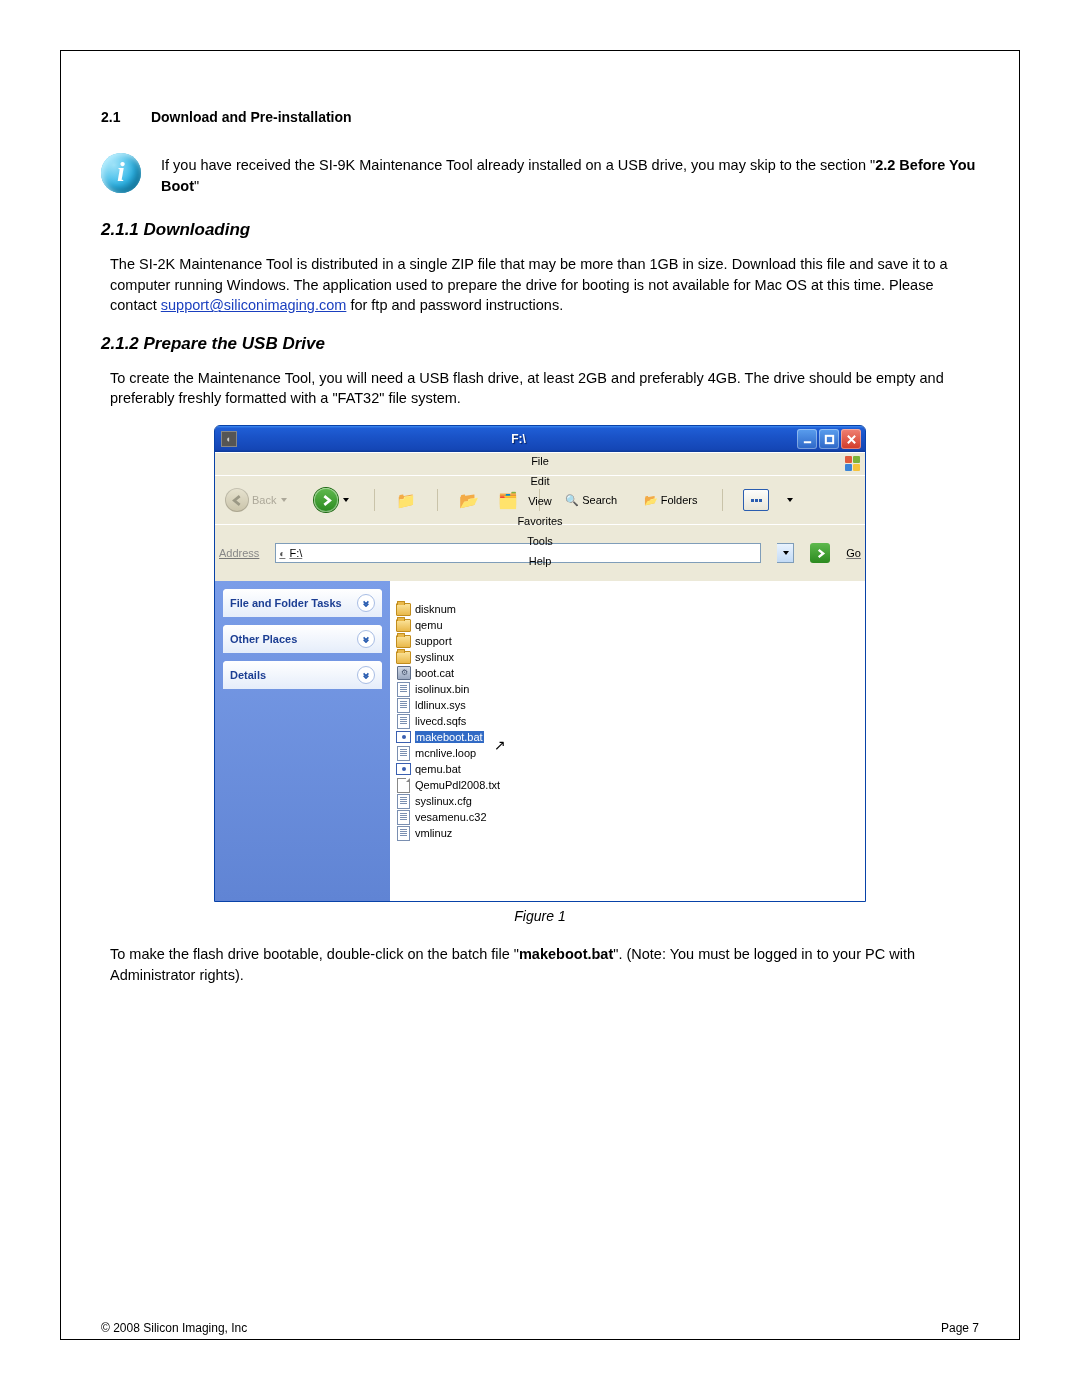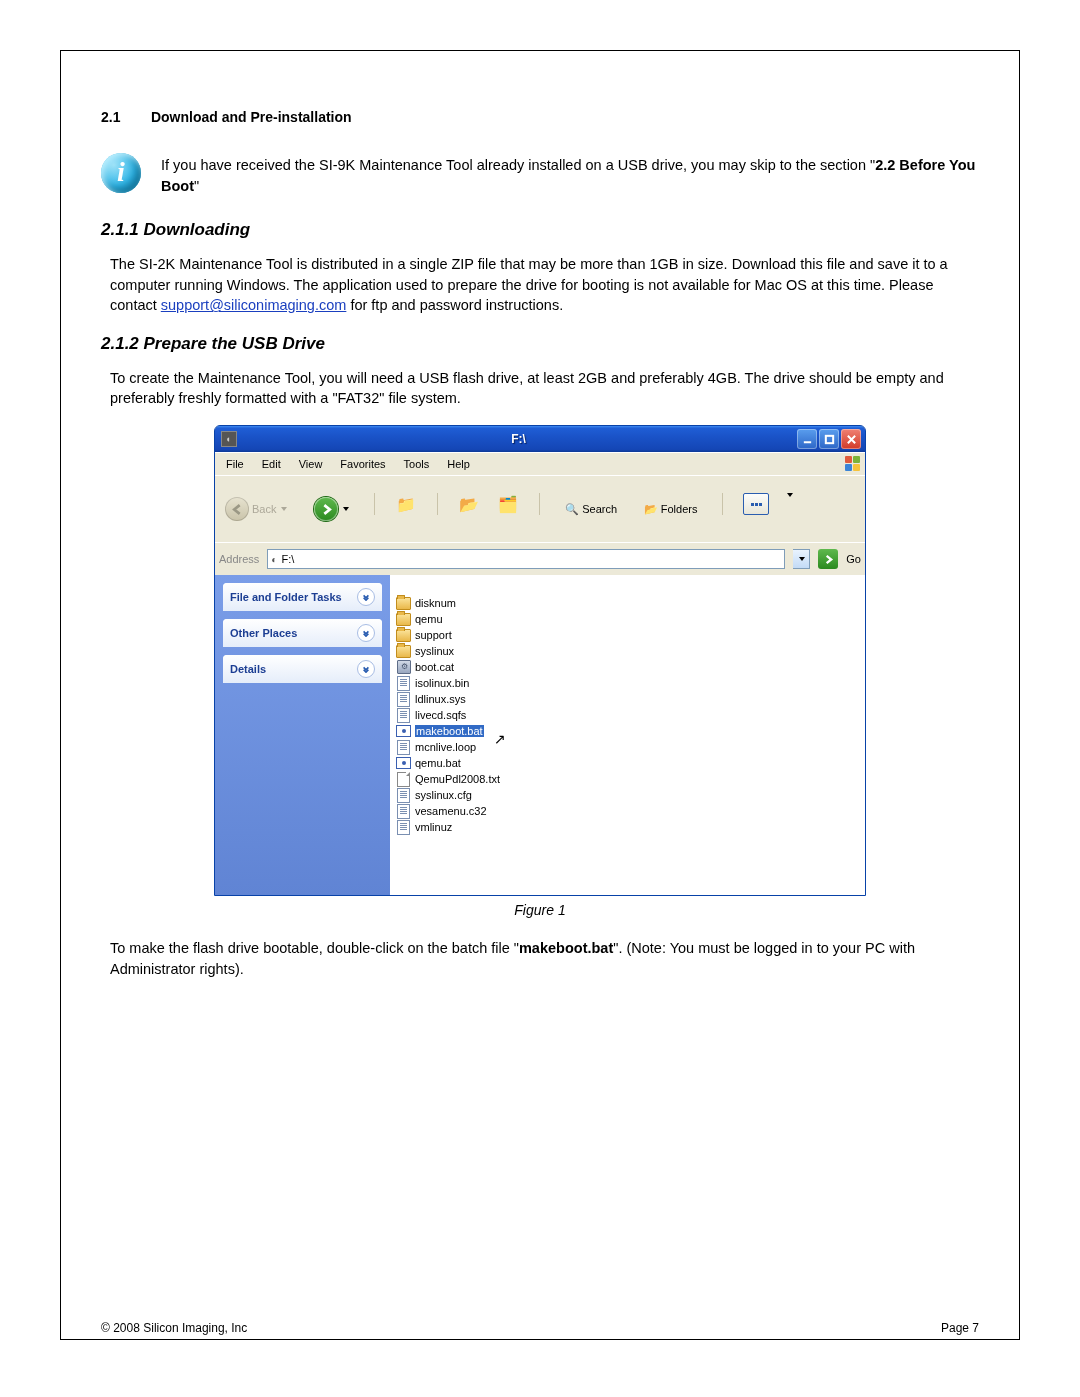--- a/index.html
+++ b/index.html
@@ -23,41 +23,41 @@
   
   .xp-window { width:650px; margin:0 auto; border:1px solid #0842a8; border-radius:6px 6px 0 0; overflow:hidden; font-family: Tahoma, sans-serif; font-size:11px; box-shadow:0 0 0 1px #0a2f7c inset; }
   .xp-titlebar { height:26px; background: linear-gradient(to bottom, #3f8cf3 0%, #1f5ed5 8%, #1a53c8 40%, #1446b5 90%, #0d3995 100%); display:flex; align-items:center; padding:0 2px 0 6px; color:#fff; font-size:12px; }
   .xp-titlebar .tb-icon { width:14px; height:14px; margin-right:5px; background:#555; border:1px solid #888; font-size:9px; line-height:14px; text-align:center; color:#ccc; }
   .xp-titlebar .tb-text { flex:1; font-weight:700; text-shadow:1px 1px 1px #041f5c; }
   .xp-titlebtns { display:flex; gap:2px; padding:2px; }
   .xp-tbtn { width:20px; height:20px; border-radius:3px; display:flex; align-items:center; justify-content:center; font-weight:700; font-size:12px; color:#fff; box-shadow: inset 0 0 0 1px rgba(255,255,255,.35); }
   .xp-tbtn.min, .xp-tbtn.max { background:linear-gradient(to bottom,#5a9eee,#2d66c7); }
   .xp-tbtn.close { background:linear-gradient(to bottom,#f08173,#d23a28); }
   .xp-tbtn svg { width:11px; height:11px; stroke:#fff; stroke-width:2.2; fill:none; }
-  .xp-menubar { background:#ece9d8; border-top:1px solid #fff; height:22px; display:flex; align-items:center; padding:0 4px; gap:4px; color:#000; position:relative; }
+  .xp-menubar { background:#ece9d8; border-top:1px solid #fff; height:22px; display:flex; align-items:center; padding:0 4px; gap:4px; color:#000; position:relative;flex-direction:column; }
   .xp-menubar .mitem { padding:2px 7px; }
   .xp-menubar .winlogo { position:absolute; right:3px; top:2px; width:18px; height:18px; }
   .winlogo div { position:absolute; width:7px; height:7px; border-radius:1px; }
   .winlogo .r{background:#e05b3c;left:1px;top:1px;} .winlogo .g{background:#7bb33a;left:9px;top:1px;}
   .winlogo .b{background:#3b84d6;left:1px;top:9px;} .winlogo .y{background:#f5c33b;left:9px;top:9px;}
-  .xp-toolbar { background:#ece9d8; height:32px; border-top:1px solid #fff; display:flex; padding:17px 5px; gap:17px; }
+  .xp-toolbar { background:#ece9d8; height:32px; border-top:1px solid #fff; display:flex; align-items:center; padding:8px 5px; gap:17px; }
   .tb-btn { display:flex; align-items:center; gap:3px; padding:3px 5px; border-radius:3px; color:#aca899; }
   .tb-btn.enabled { color:#000; }
   .circ-btn { width:24px; height:24px; border-radius:50%; display:flex; align-items:center; justify-content:center; }
   .circ-btn.disabled { background:linear-gradient(to bottom,#e7e3d0,#c9c3a9); box-shadow:inset 0 0 0 1px rgba(0,0,0,.15); }
   .circ-btn.enabled { background:linear-gradient(to bottom,#5fb94e,#2b8a1f); box-shadow:inset 0 0 0 1px rgba(255,255,255,.4), 0 0 0 1px #1d6913; }
   .circ-btn svg { width:13px; height:13px; stroke:#fff; stroke-width:2.5; fill:none; }
   .circ-btn.disabled svg { stroke:#9b9885; }
   .drop-caret { width:0;height:0;border-left:3px solid transparent;border-right:3px solid transparent;border-top:4px solid #000; margin-left:2px;}
   .drop-caret.dis{border-top-color:#aca899;}
   .tb-ico { width:22px; height:22px; display:flex; align-items:center; justify-content:center; font-size:16px; }
   .tb-sep { width:1px; height:22px; background:#c9c3a9; margin:0 3px; }
   .tb-views { width:24px; height:20px; border:1px solid #2a5db0; background:linear-gradient(#fdfdfb,#e8e6d8); display:flex; align-items:center; justify-content:center; gap:1px; border-radius:2px; }
   .tb-views .cell{width:3px;height:3px;background:#2a5db0;}
-  .xp-addressbar { background:#ece9d8; border-top:1px solid #fff; height:24px; display:flex; align-items:center; padding:4px 4px; gap:8px; color:#777; }
+  .xp-addressbar { background:#ece9d8; border-top:1px solid #fff; height:24px; display:flex; align-items:center; padding:16px 4px; gap:16px; color:#777;text-decoration:underline; }
   .xp-addressbar .lbl{color:#888;}
   .addr-field { flex:1; background:#fff; border:1px solid #7f9db9; height:18px; display:flex; align-items:center; padding:0 3px; color:#000; gap:4px; }
   .addr-drop { width:16px; height:18px; border:1px solid #7f9db9; border-left:none; background:linear-gradient(#e9f3fe,#c3dbf6); display:flex; align-items:center; justify-content:center;}
   .go-btn { width:20px; height:20px; border-radius:3px; background:linear-gradient(#5fb94e,#2b8a1f); display:flex; align-items:center; justify-content:center; }
   .go-btn svg{width:11px;height:11px;stroke:#fff;stroke-width:2.5;fill:none;}
   .xp-body { display:flex; height:320px; }
   .xp-sidebar { width:175px; background:linear-gradient(to bottom,#7a9de8,#6084d4); padding:8px; box-sizing:border-box; display:flex; flex-direction:column; gap:8px; }
   .sb-panel { background:linear-gradient(to bottom,#eef3fb,#d6e2f5); border-radius:4px; }
   .sb-head { display:flex; justify-content:space-between; align-items:center; padding:5px 7px; background:linear-gradient(to bottom,#fff,#e5edfa); border-radius:4px 4px 0 0; color:#1c3e93; font-weight:700; font-size:11px; }
   .sb-chev { width:16px; height:16px; border-radius:50%; background:#fff; border:1px solid #a8bde4; display:flex;align-items:center;justify-content:center;}

